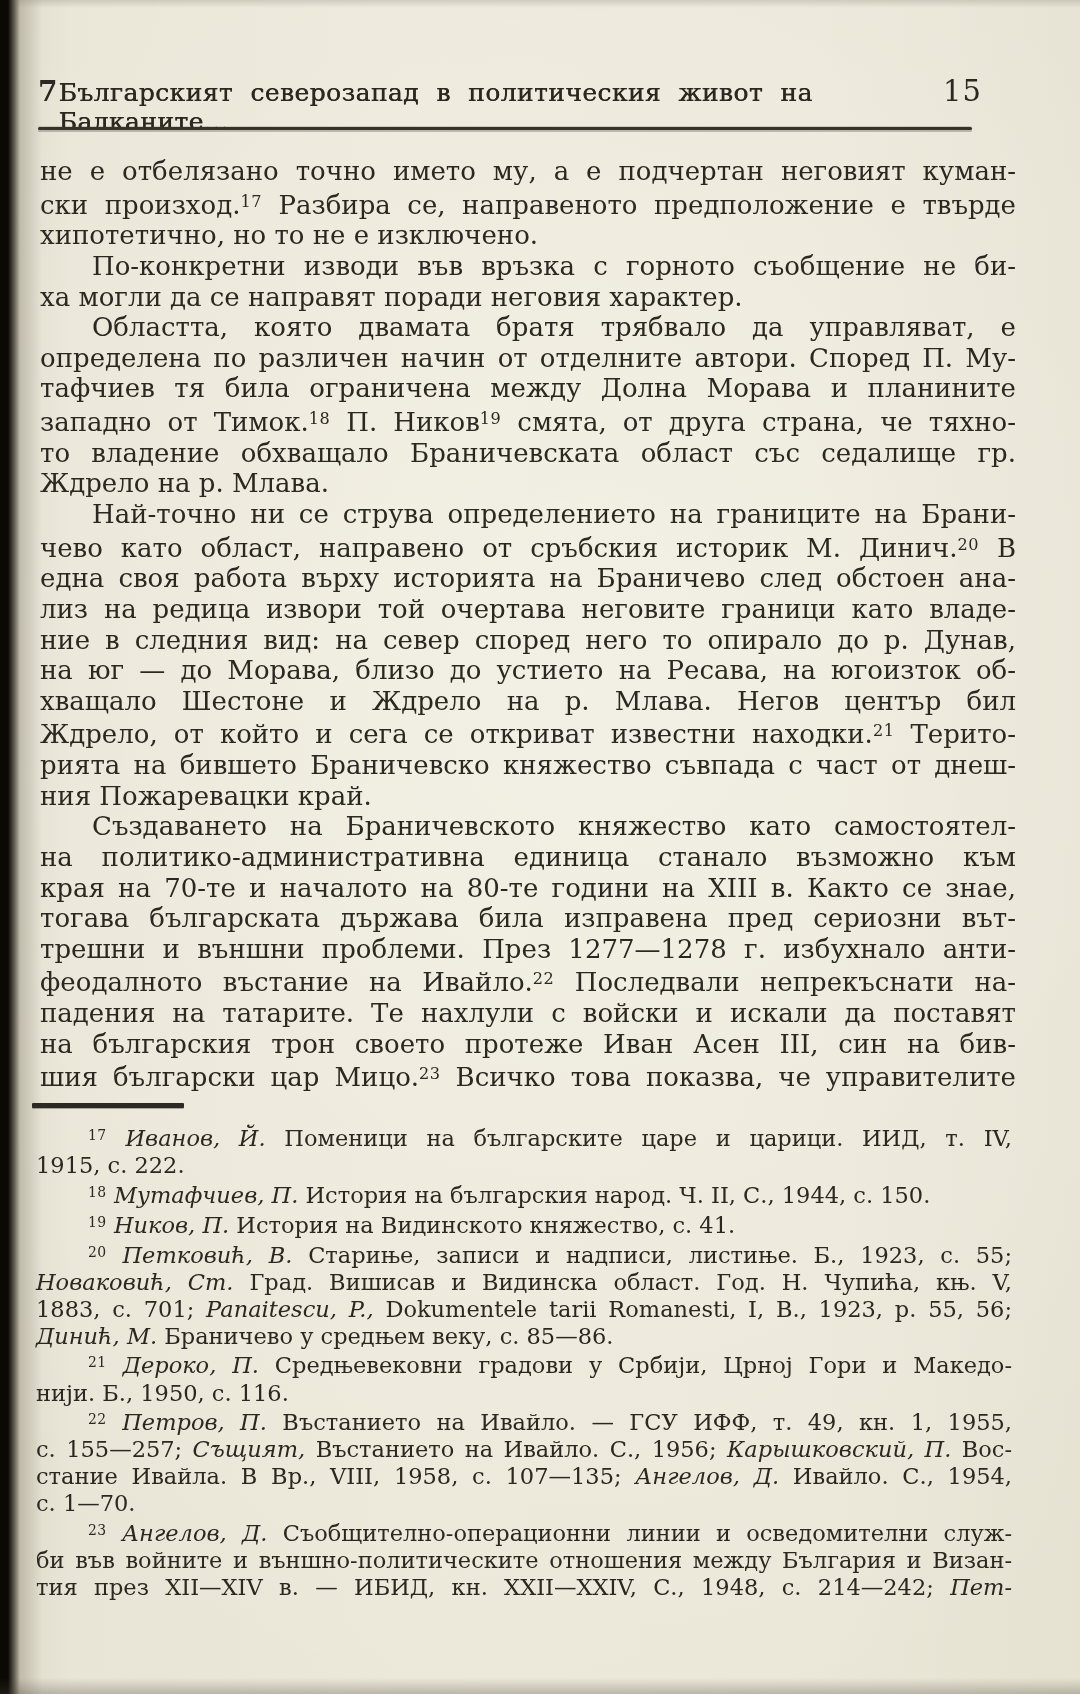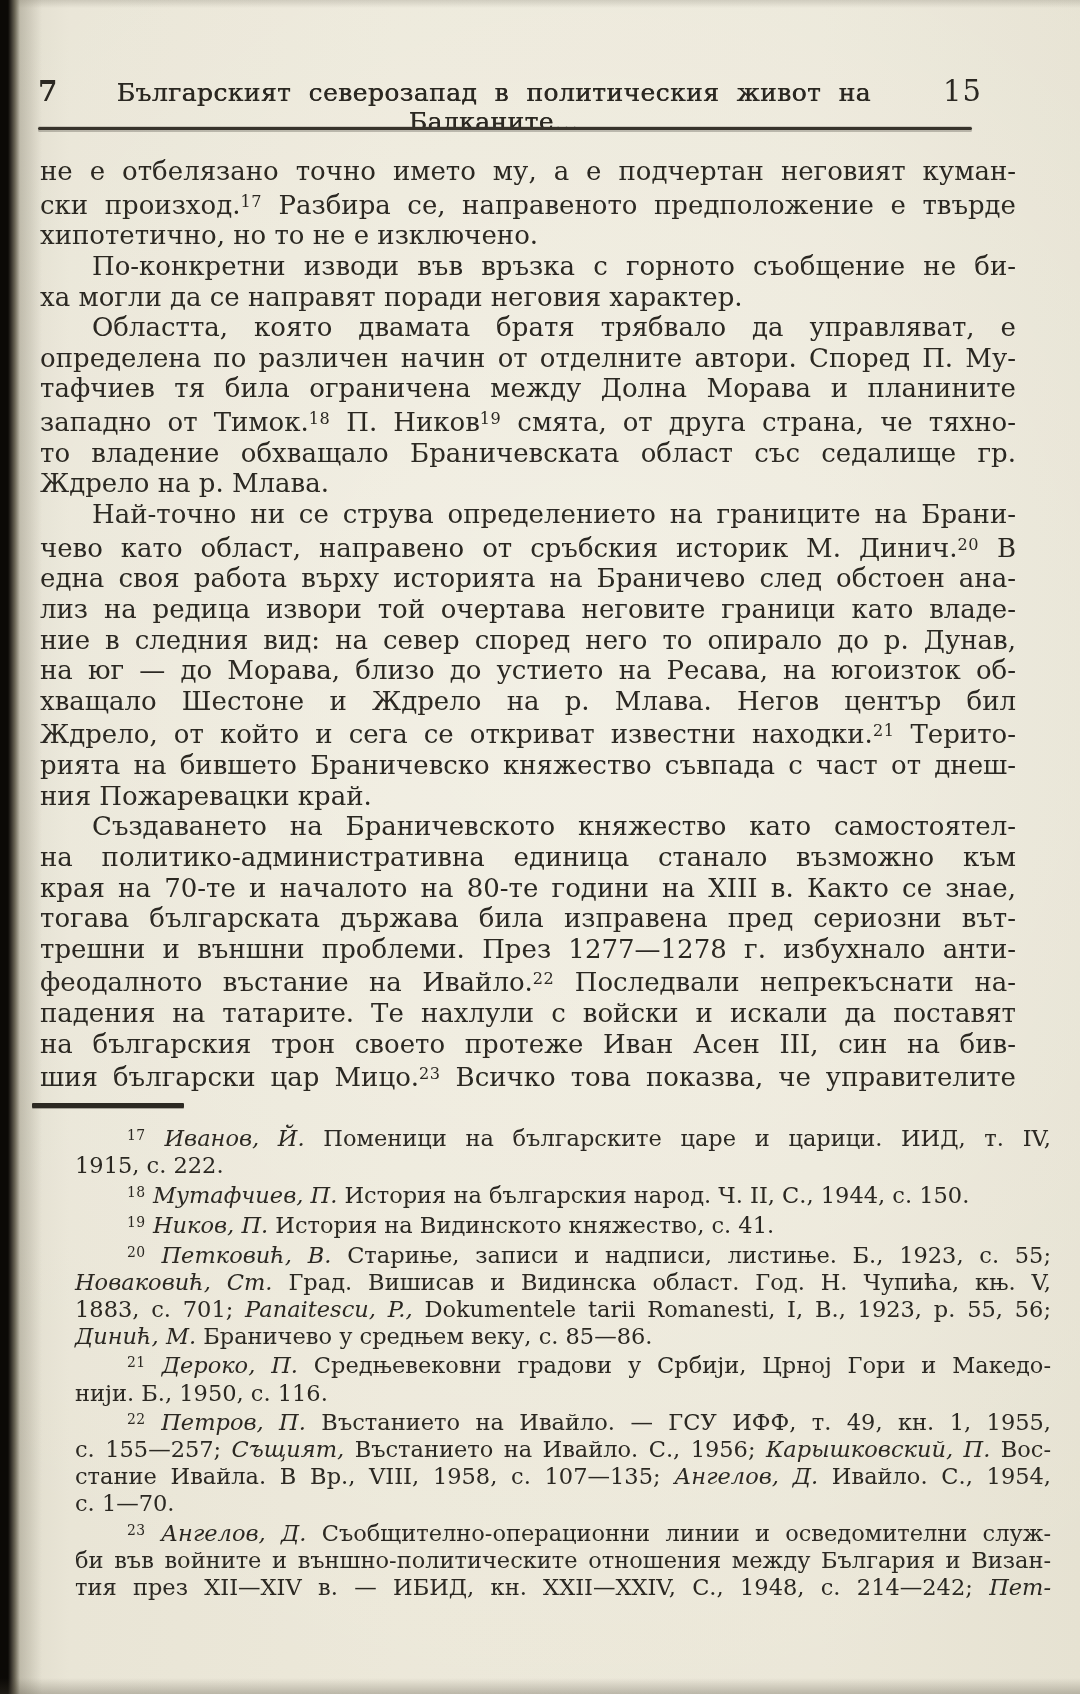--- a/index.html
+++ b/index.html
@@ -32,21 +32,21 @@
     background:linear-gradient(180deg,rgba(74,69,55,.18),rgba(74,69,55,0));
   }
   
   .header{
     position:absolute;left:38px;top:74px;width:944px;
     display:flex;align-items:baseline;
     font-size:26px;
   }
   .header .num-left{font-size:28px;font-weight:bold;letter-spacing:1px;}
   .header .title{
-    flex:1;text-align:center;
+    flex:1;
     font-size:25px;letter-spacing:.4px;word-spacing:9px;
     text-shadow:.4px 0 0 currentColor;
   }
   .header .num-right{font-size:29px;letter-spacing:1px;margin-left:14px;}
   .rule-header{
     position:absolute;left:38px;top:127px;width:934px;height:3px;
     background:#37332b;
     box-shadow:0 2px 0 rgba(55,51,43,.28), 0 -1px 0 rgba(55,51,43,.18);
     border-radius:2px;
   }
@@ -61,21 +61,21 @@
   .sup{font-size:62%;vertical-align:.45em;letter-spacing:.5px;}
   .it{font-style:italic;text-align:right;}
   
   .rule-fn{
     position:absolute;left:32px;top:1103px;width:152px;height:5px;
     background:#2c2922;border-radius:1px;
     box-shadow:0 1px 0 rgba(44,41,34,.35);
   }
   .footnotes{
     position:absolute;left:36px;top:1122px;width:976px;
-    font-size:22.5px;line-height:26.8px;margin-left:39px;
+    font-size:22.5px;line-height:26.8px;
   }
   .footnotes .line{min-height:26.8px;}
   .footnotes .ind{text-indent:52px;}
 </style>
 </head>
 <body>
 
 <div class="page">
   <div class="edge-top"></div>
   <div class="edge-left"></div>

